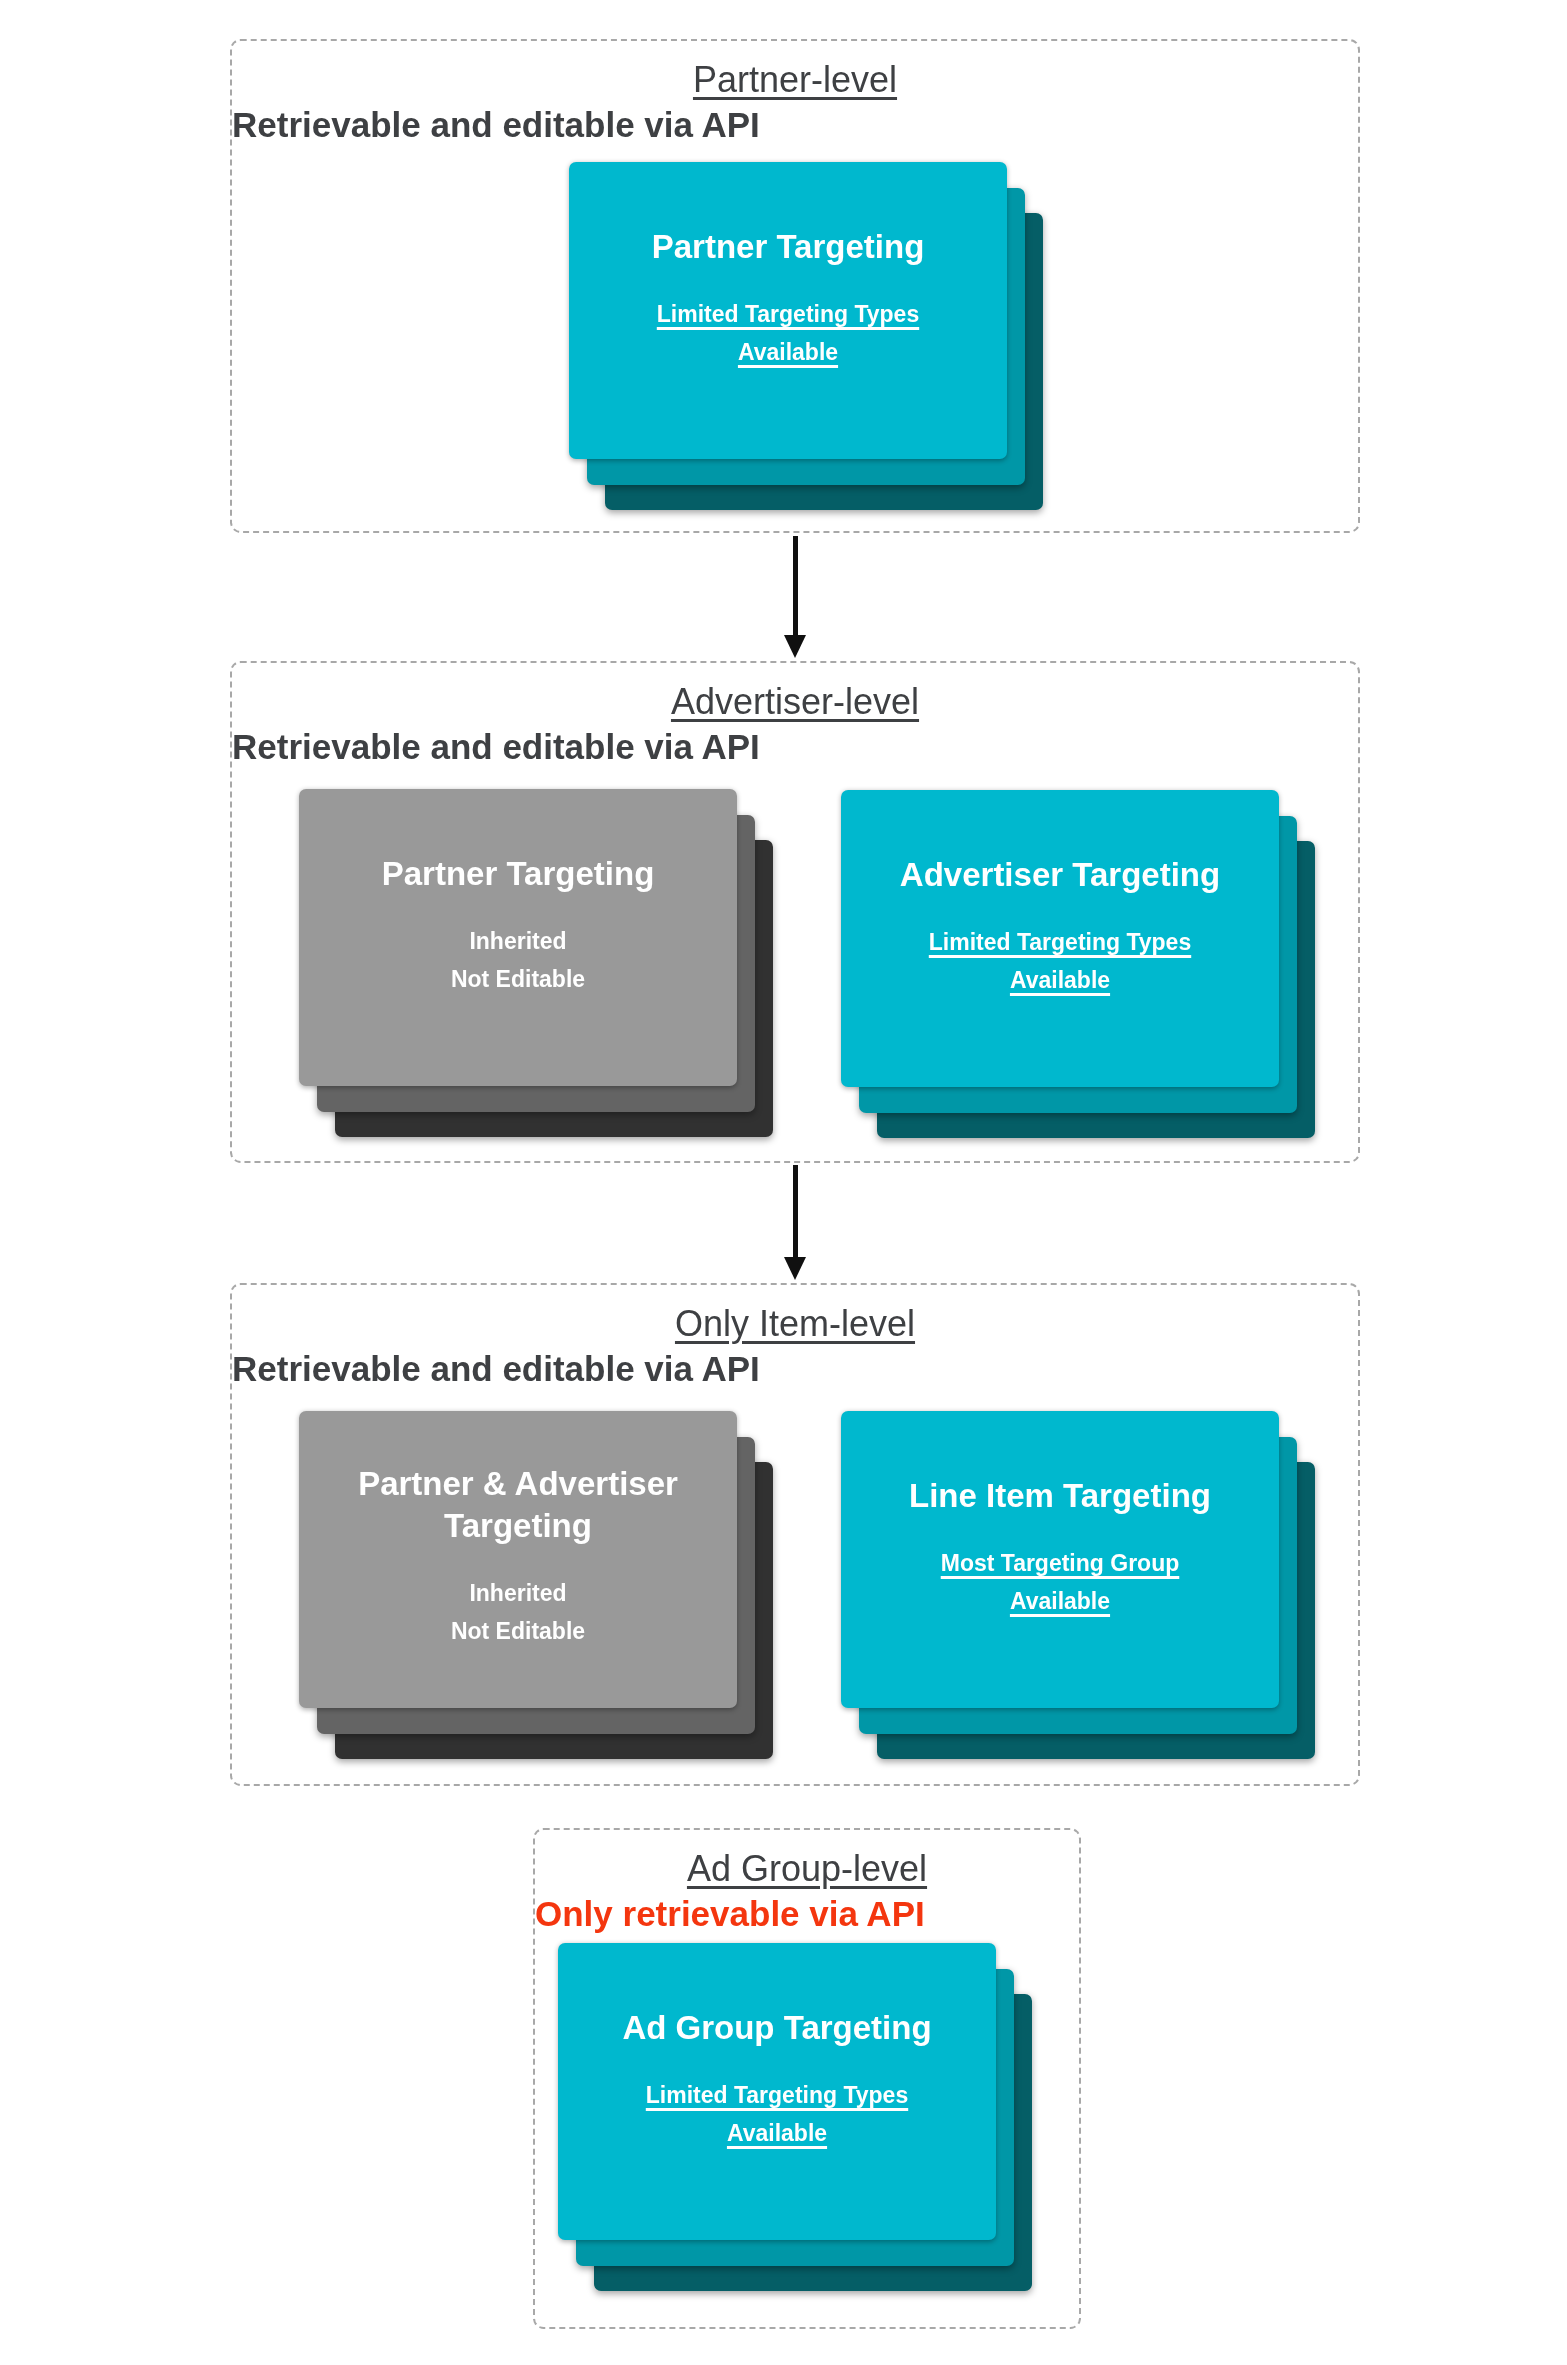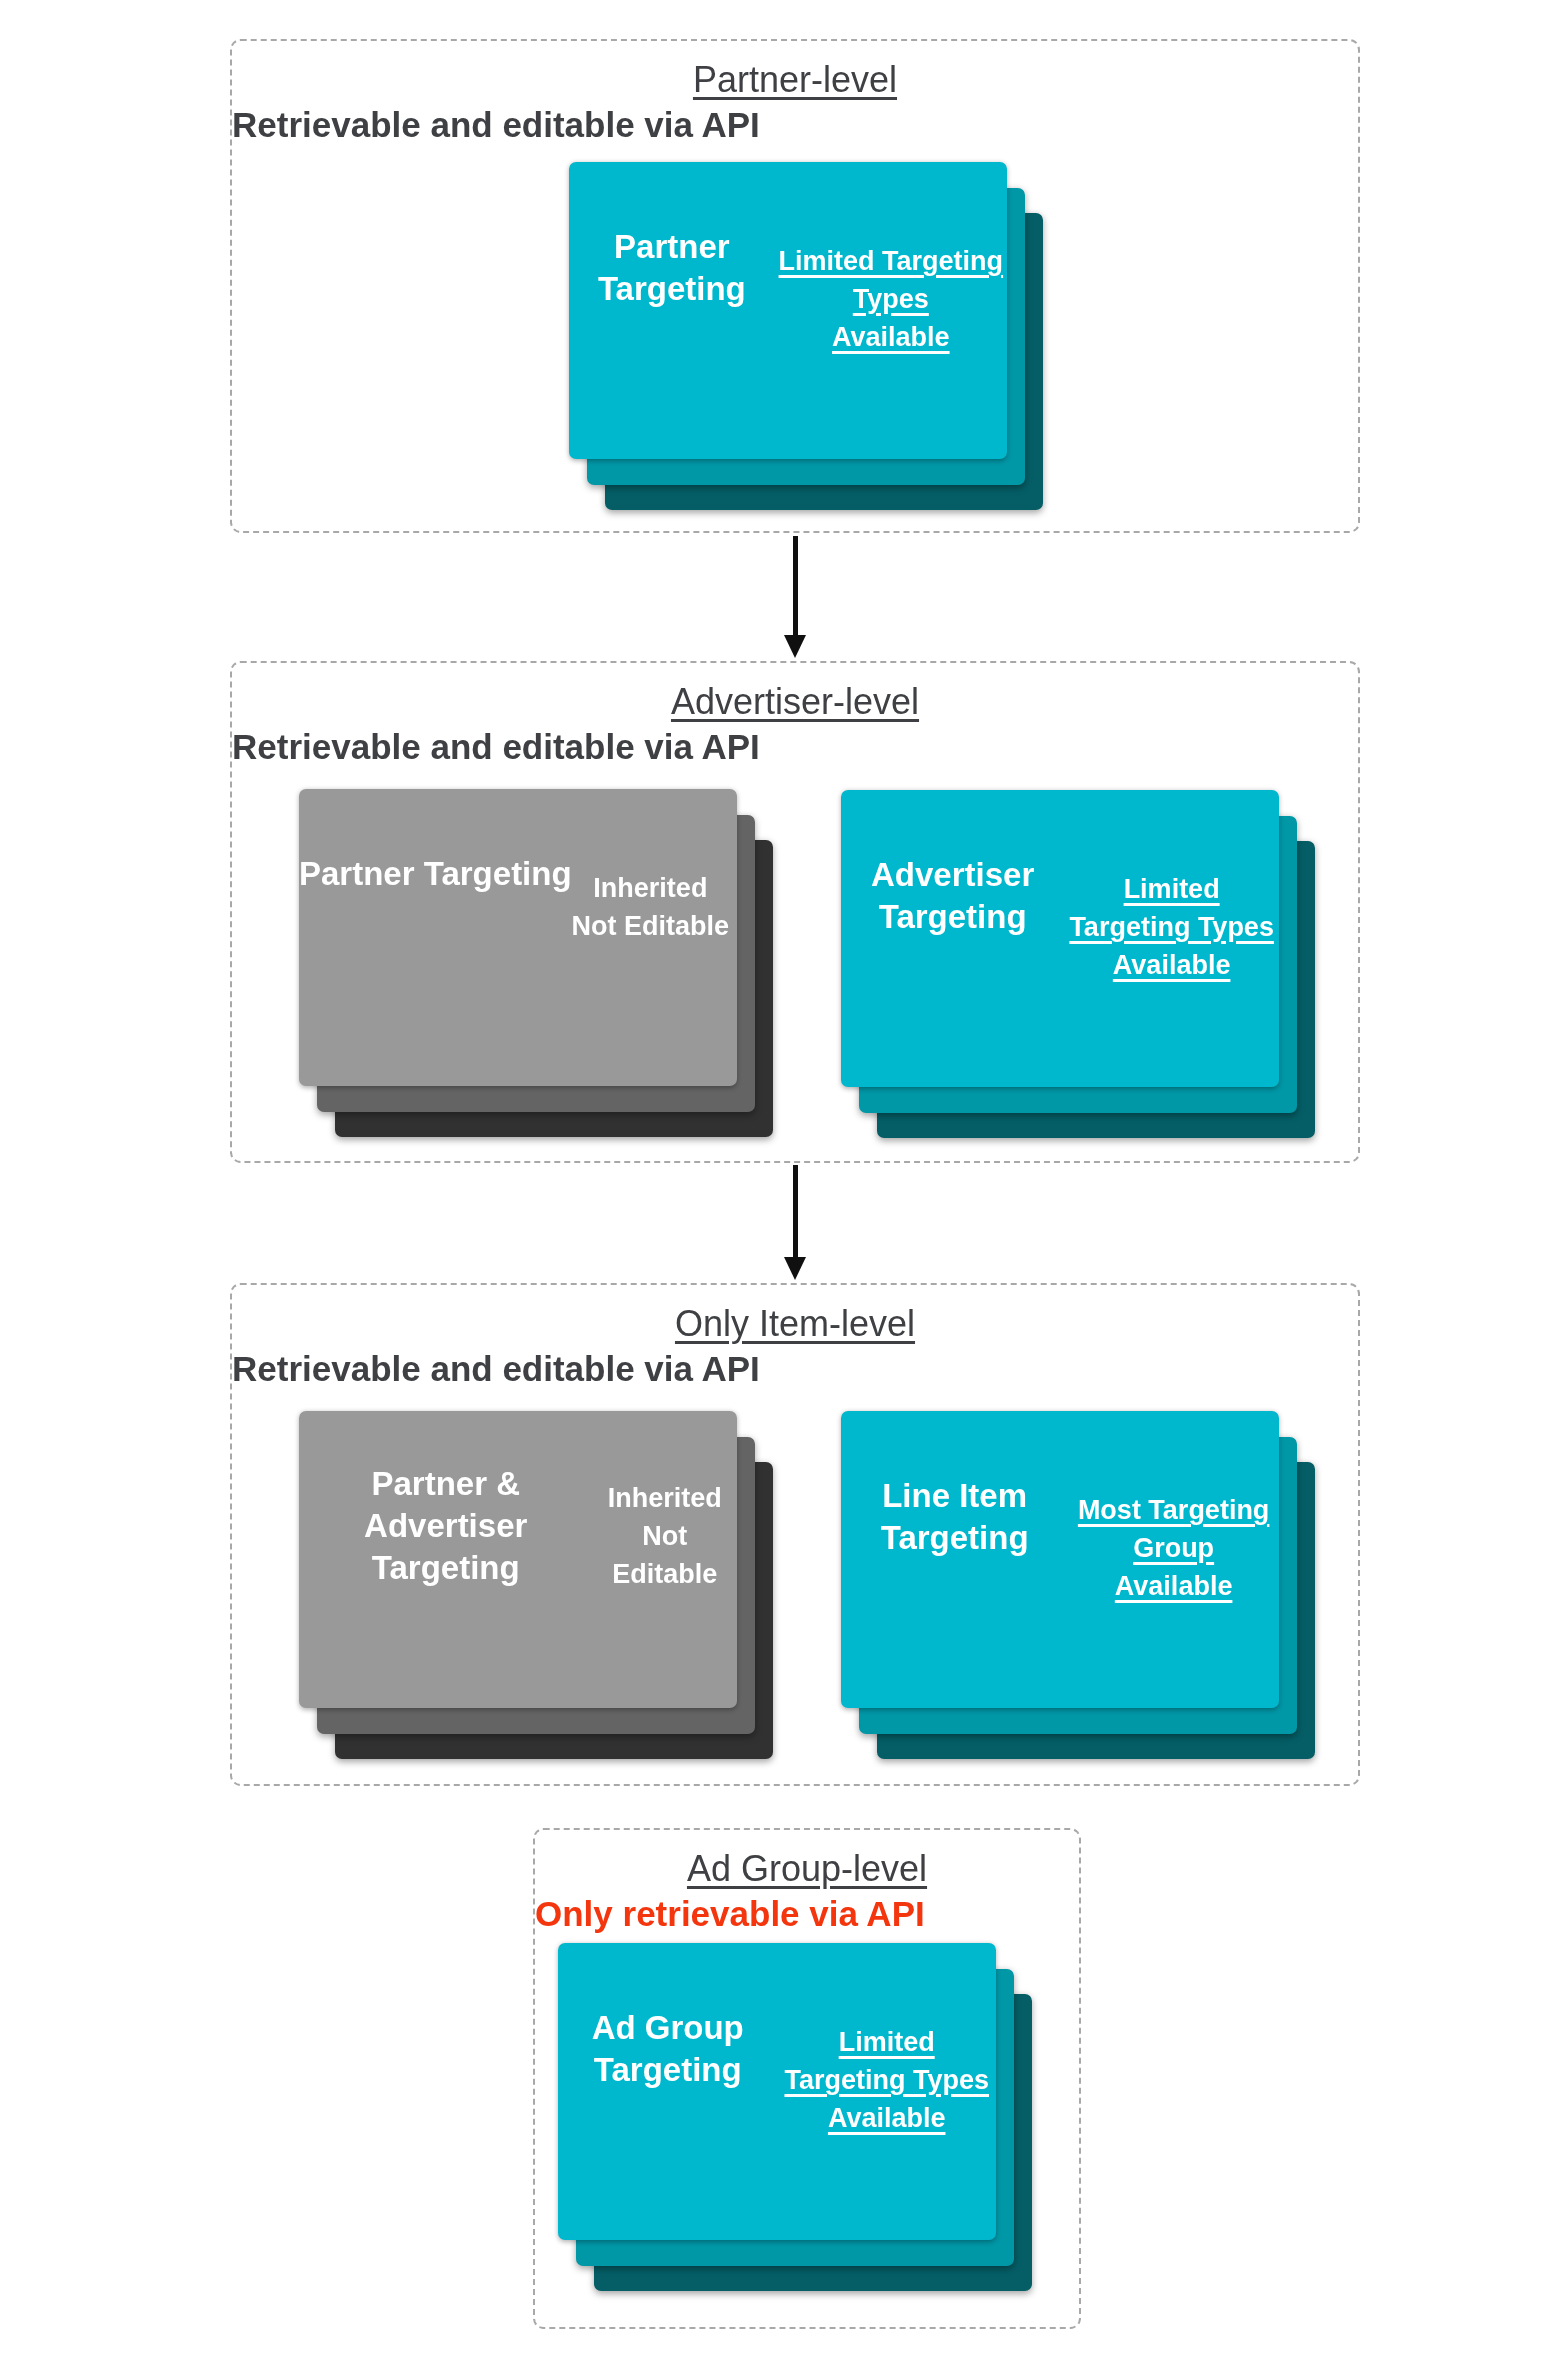--- a/index.html
+++ b/index.html
@@ -39,30 +39,30 @@
   .layer.l1{left:18px;top:26px;z-index:2;}
   .layer.l2{left:36px;top:51px;z-index:1;}
   .stack.cyan .layer.l1{background:var(--cyan_shadow1,#0097a7);}
   .stack.cyan .layer.l2{background:var(--cyan_shadow2,#055e66);}
   .stack.gray .layer.l1{background:var(--gray_shadow1,#646464);}
   .stack.gray .layer.l2{background:var(--gray_shadow2,#313131);}
   .card{
     position:absolute;left:0;top:0;z-index:3;
     width:438px;height:297px;border-radius:7.1px;
     box-sizing:border-box;
-    display:flex;flex-direction:row;align-items:flex-start;
+    display:flex;flex-direction:column;align-items:center;
     padding-top:64px;
     box-shadow:0 1.8px 5.4px rgba(0,0,0,.3);
     color:var(--card_text,#fff);
     text-align:center;
   }
   .stack.cyan .card{background:var(--cyan,#00b8ce);}
   .stack.gray .card{background:var(--gray,#999999);}
   .ct{font-size:33px;line-height:42px;font-weight:700;}
-  .cn{margin-top:16px;font-size:27px;line-height:38px;font-weight:700;}
+  .cn{margin-top:27px;font-size:23px;line-height:38px;font-weight:700;}
   .cn.u div{
     text-decoration:underline;
     text-underline-offset:5.4px;
     text-decoration-thickness:2.7px;
   }
   .arrow{position:absolute;width:32px;}
   .arrow .shaft{
     display:block;position:absolute;left:14px;top:0;
     width:4.5px;background:var(--arrow,#101010);
   }

